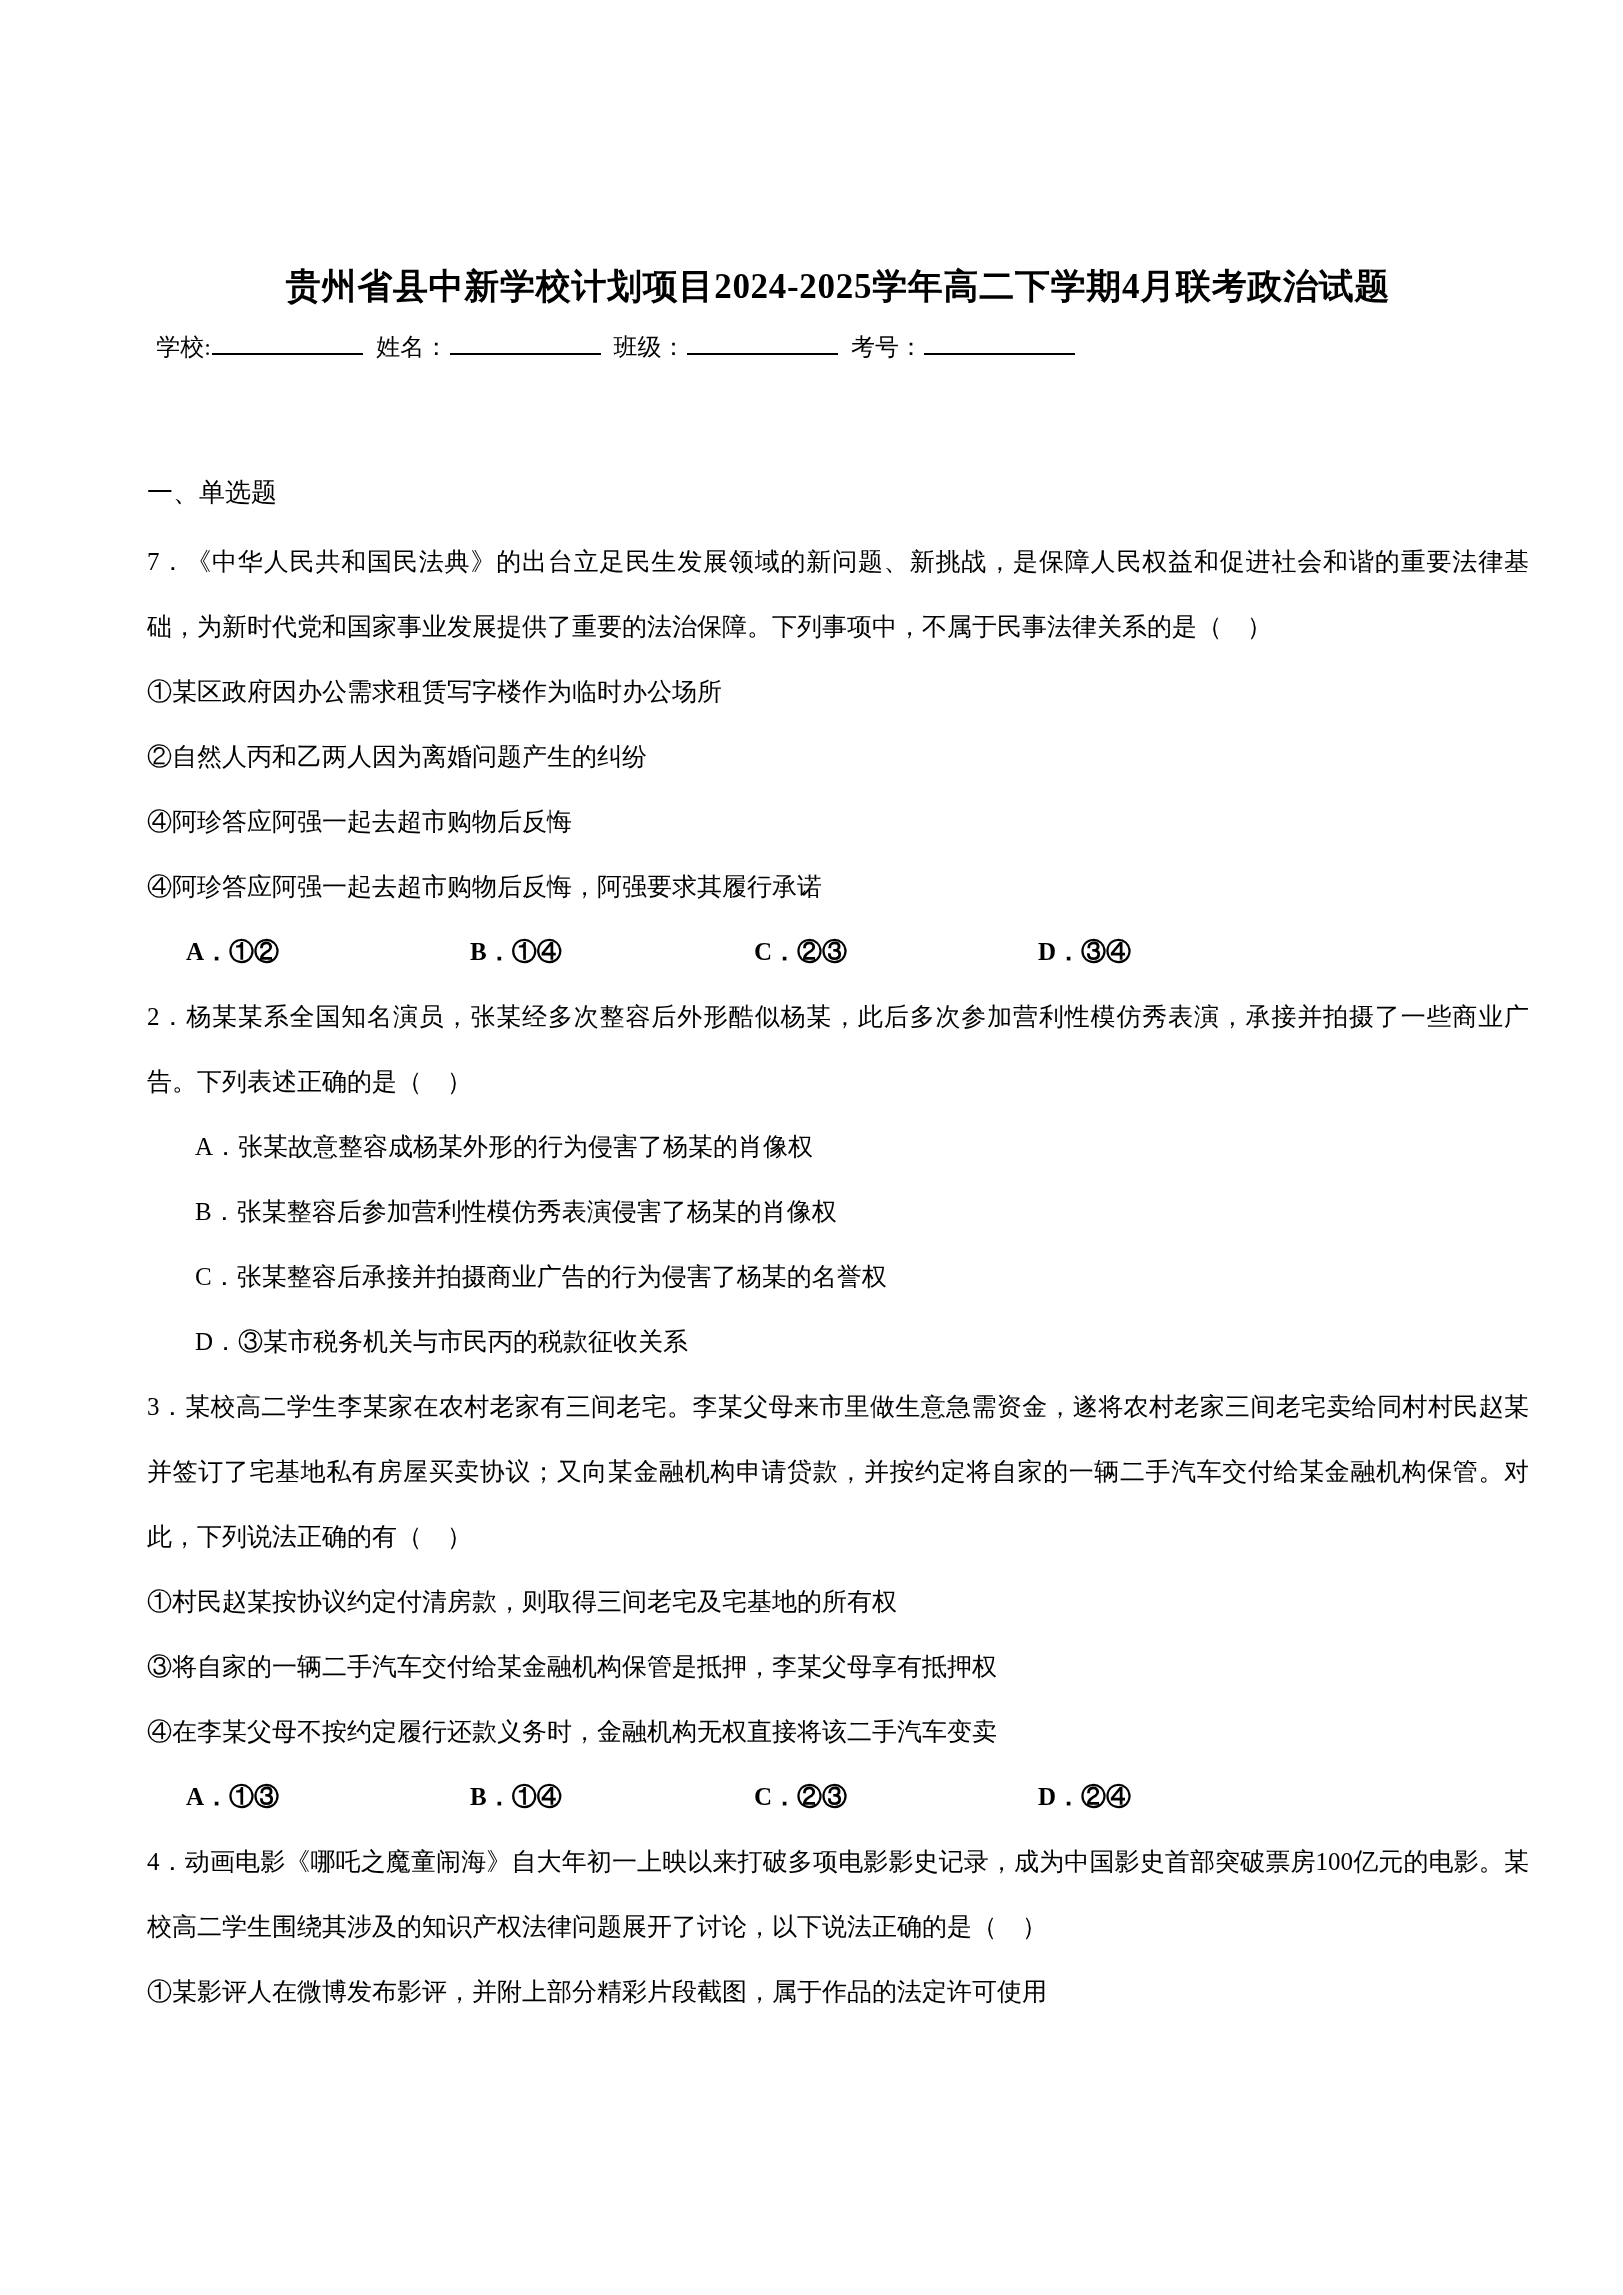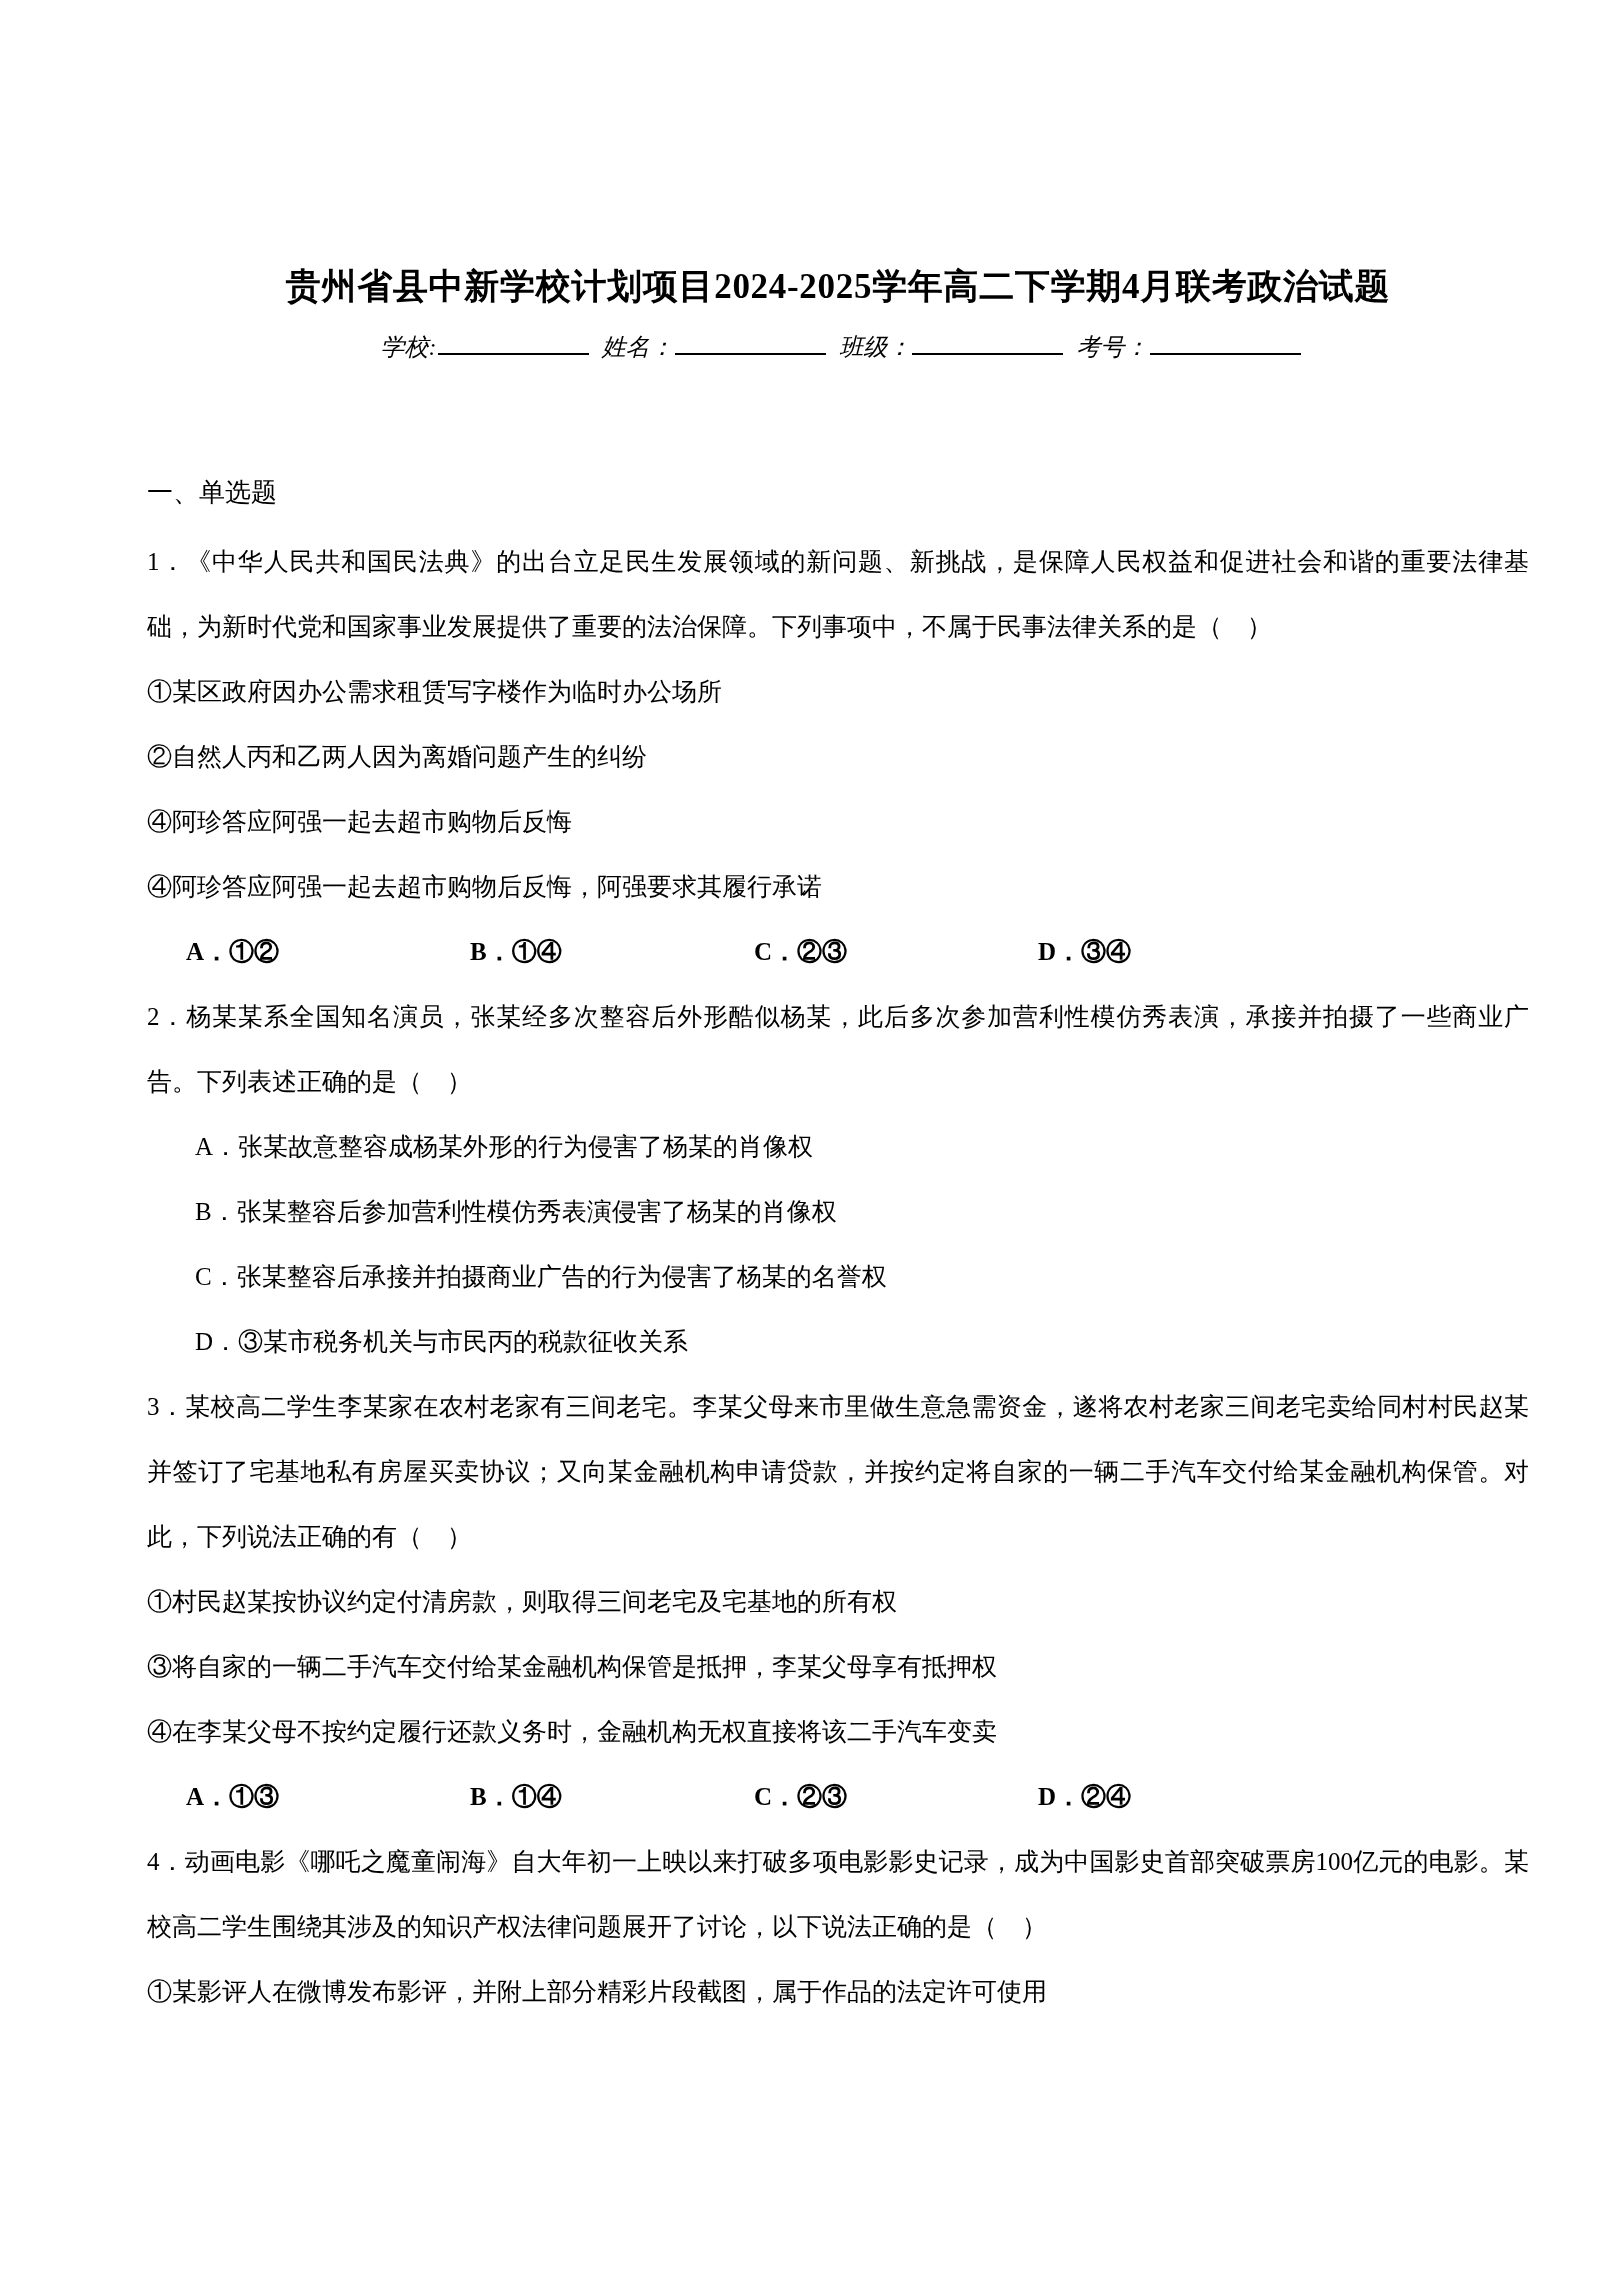--- a/index.html
+++ b/index.html
@@ -20,25 +20,23 @@
   }
   .doc-title {
     font-size: 35px;
     font-weight: bold;
     text-align: center;
     margin: 0 0 18.3px 0;
     line-height: 1.4;
     letter-spacing: 0.7px;
   }
   .student-info {
-    text-align: center;
     font-size: 24px;
     margin: 0 0 98px 0;
     white-space: nowrap;
-    font-style: italic;
   }
   .student-info .label { margin-left: 9.2px; }
   .blank {
     display: inline-block;
     width: 151px;
     height: 1em;
     border-bottom: 2px solid #000;
     vertical-align: baseline;
     margin: 0 3.9px 0 1.3px;
   }
@@ -72,21 +70,21 @@
 
   <h1 class="doc-title">贵州省县中新学校计划项目2024-2025学年高二下学期4月联考政治试题</h1>
 
   <div class="student-info">
     <span class="label">学校:</span><span class="blank"></span><span class="label">姓名：</span><span class="blank"></span><span class="label">班级：</span><span class="blank"></span><span class="label">考号：</span><span class="blank"></span>
   </div>
 
   <h2 class="section-heading">一、单选题</h2>
 
   <section class="question">
-    <p class="stem">1．《中华人民共和国民法典》的出台立足民生发展领域的新问题、新挑战，是保障人民权益和促进社会和谐的重要法律基础，为新时代党和国家事业发展提供了重要的法治保障。下列事项中，不属于民事法律关系的是（　）</p>
+    <p class="stem">7．《中华人民共和国民法典》的出台立足民生发展领域的新问题、新挑战，是保障人民权益和促进社会和谐的重要法律基础，为新时代党和国家事业发展提供了重要的法治保障。下列事项中，不属于民事法律关系的是（　）</p>
     <p class="item">①某区政府因办公需求租赁写字楼作为临时办公场所</p>
     <p class="item">②自然人丙和乙两人因为离婚问题产生的纠纷</p>
     <p class="item">④阿珍答应阿强一起去超市购物后反悔</p>
     <p class="item">④阿珍答应阿强一起去超市购物后反悔，阿强要求其履行承诺</p>
     <p class="choices">
       <span class="choice">A．①②</span><span class="choice">B．①④</span><span class="choice">C．②③</span><span class="choice">D．③④</span>
     </p>
   </section>
 
   <section class="question">

